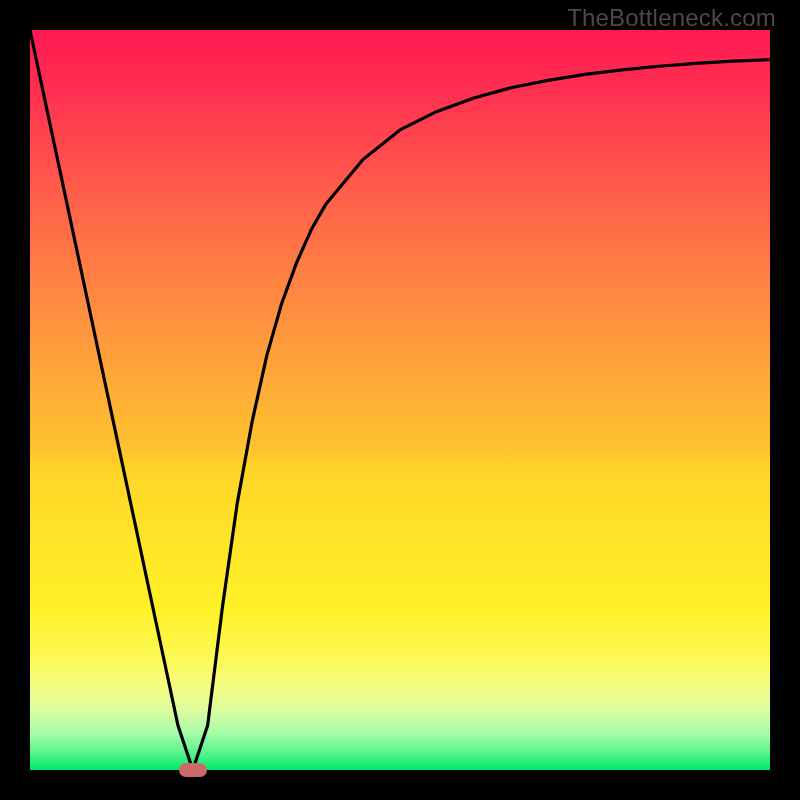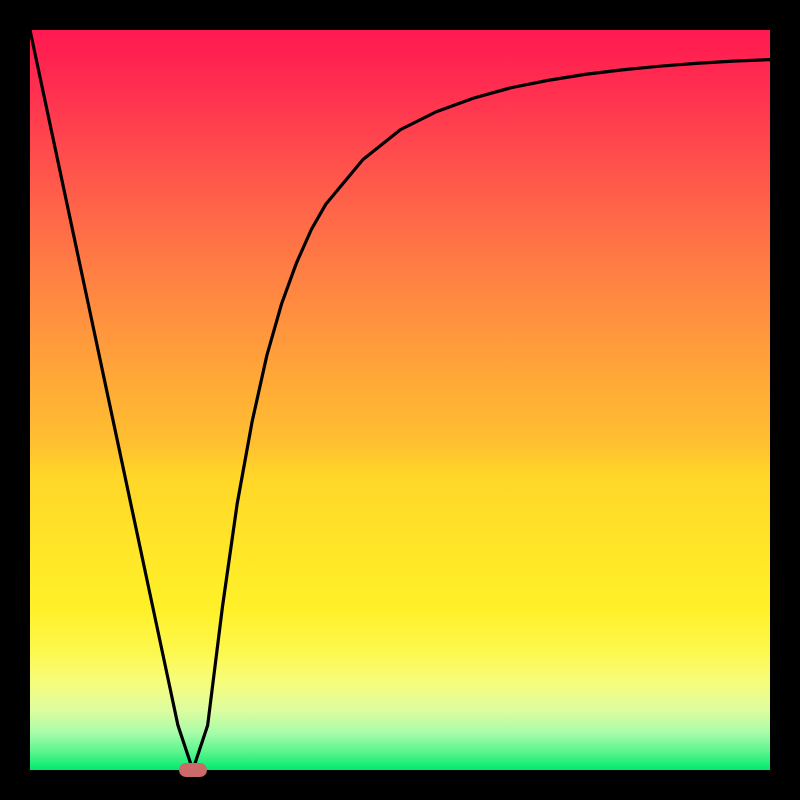--- a/index.html
+++ b/index.html
@@ -69,19 +69,20 @@
     background: #cb6a68;
     border-radius: 7px;
     transform: translate(-50%, -50%);
     z-index: 5;
   }
 </style>
 </head>
 <body>
 
 <div class="frame">
+  <div class="watermark">TheBottleneck.com</div>
   <div class="plot">
     <svg viewBox="0 0 740 740" preserveAspectRatio="none">
       <path id="curve-path" fill="none" stroke="#000" stroke-width="3.2" stroke-linejoin="round" stroke-linecap="round" d="M0.00,0.00 L14.80,69.56 L29.60,139.12 L44.40,208.68 L59.20,278.24 L74.00,347.80 L88.80,417.36 L103.60,486.92 L118.40,556.48 L133.20,626.04 L148.00,695.60 L162.80,740.00 L177.60,695.60 L192.40,577.20 L207.20,473.60 L222.00,392.20 L236.80,325.60 L251.60,273.80 L266.40,233.10 L281.20,199.80 L296.00,173.90 L333.00,129.50 L370.00,99.90 L407.00,81.40 L444.00,68.08 L481.00,57.72 L518.00,50.32 L555.00,44.40 L592.00,39.96 L629.00,36.26 L666.00,33.30 L703.00,31.08 L740.00,29.60"></path>
     </svg>
     <div id="min-marker" class="marker" style="left: 162.8px; top: 740px;"></div>
   </div>
 </div>
 
 </body></html>

